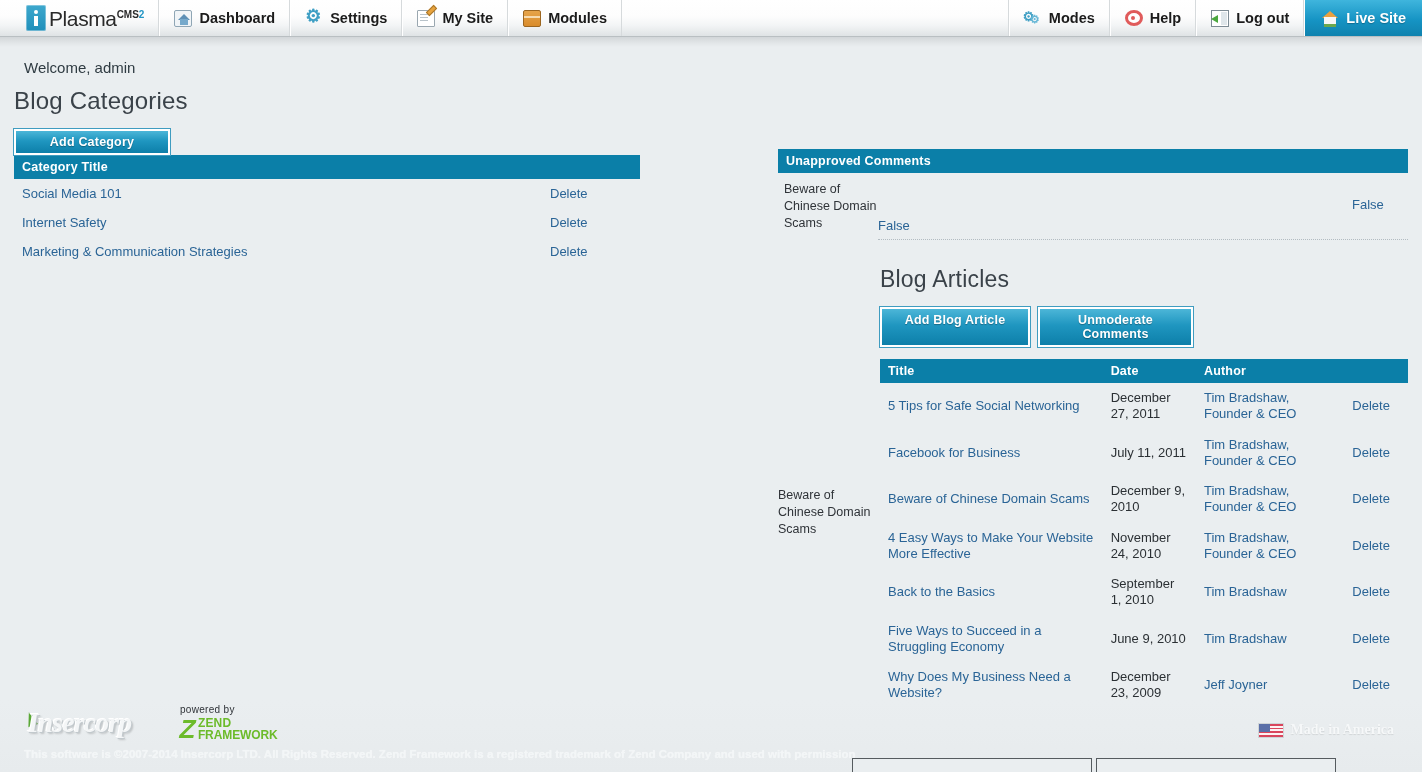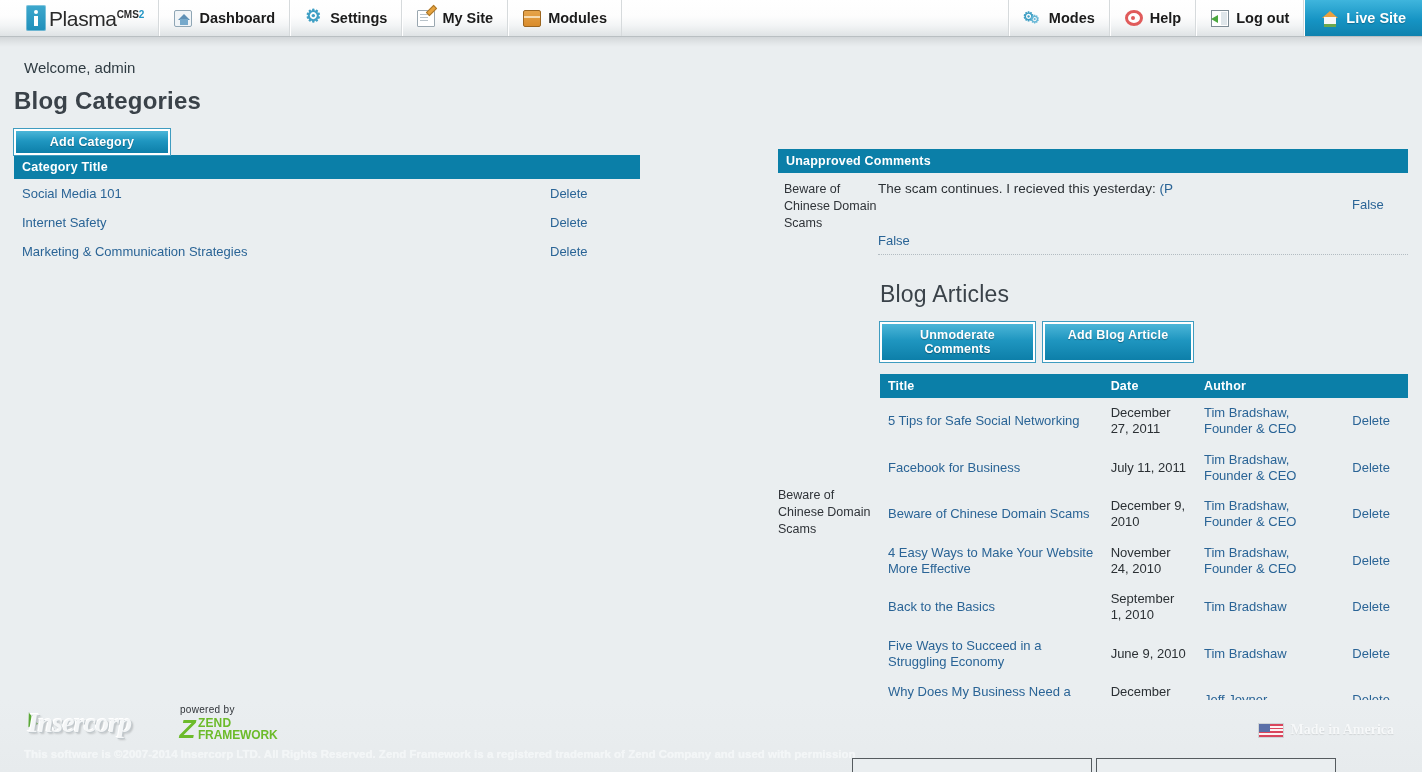--- a/index.html
+++ b/index.html
@@ -146,21 +146,21 @@
   }
 
   .col-left {
     position: absolute; left: 14px; top: 40px; width: 626px;
   }
   .col-right {
     position: absolute; left: 778px; top: 102px; width: 630px;
   }
 
   h1.section {
-    font-size: 24px; font-weight: 700; color: #3a4249;
+    font-size: 24px; font-weight: 400; color: #3a4249;
     margin: 0 0 14px 0; letter-spacing: .2px;
   }
   h2.section {
     font-size: 23px; font-weight: 400; color: #3a4249;
     margin: 0 0 14px 0; letter-spacing: .2px;
   }
 
   .btn {
     display: inline-block;
     background: linear-gradient(to bottom, #4cb6d8 0%, #1f96c0 45%, #0d7fa9 100%);
@@ -406,38 +406,37 @@
       </table>
     </div>
 
     <div class="col-right">
 
       <div>
         <div class="comments-hd">Unapproved Comments</div>
         <div class="comment-row">
           <div class="comment-title">Beware of Chinese Domain Scams</div>
           <div class="comment-body">
-            <div class="comment-text"><span>The scam continues.  I recieved this yesterday: </span><span class="paren">(P</span></div>
             <div class="comment-status">
               <a class="link">False</a>
             </div>
           </div>
           <div class="comment-right">
             <a class="link">False</a>
           </div>
         </div>
         <div class="comment-sep"></div>
       </div>
 
       <div style="margin-top:26px;">
         <h2 class="section" style="margin-left:102px;">Blog Articles</h2>
 
         <div class="btn-row" style="margin-left:102px;">
+          <div class="btn btn-addblog">Add Blog Article</div>
           <div class="btn btn-unmod">Unmoderate Comments</div>
-          <div class="btn btn-addblog">Add Blog Article</div>
         </div>
 
         <div style="margin-left:102px;">
           <table class="grid art-table">
             <thead>
               <tr>
                 <th class="c-title">Title</th>
                 <th class="c-date">Date</th>
                 <th class="c-auth">Author</th>
                 <th></th>

